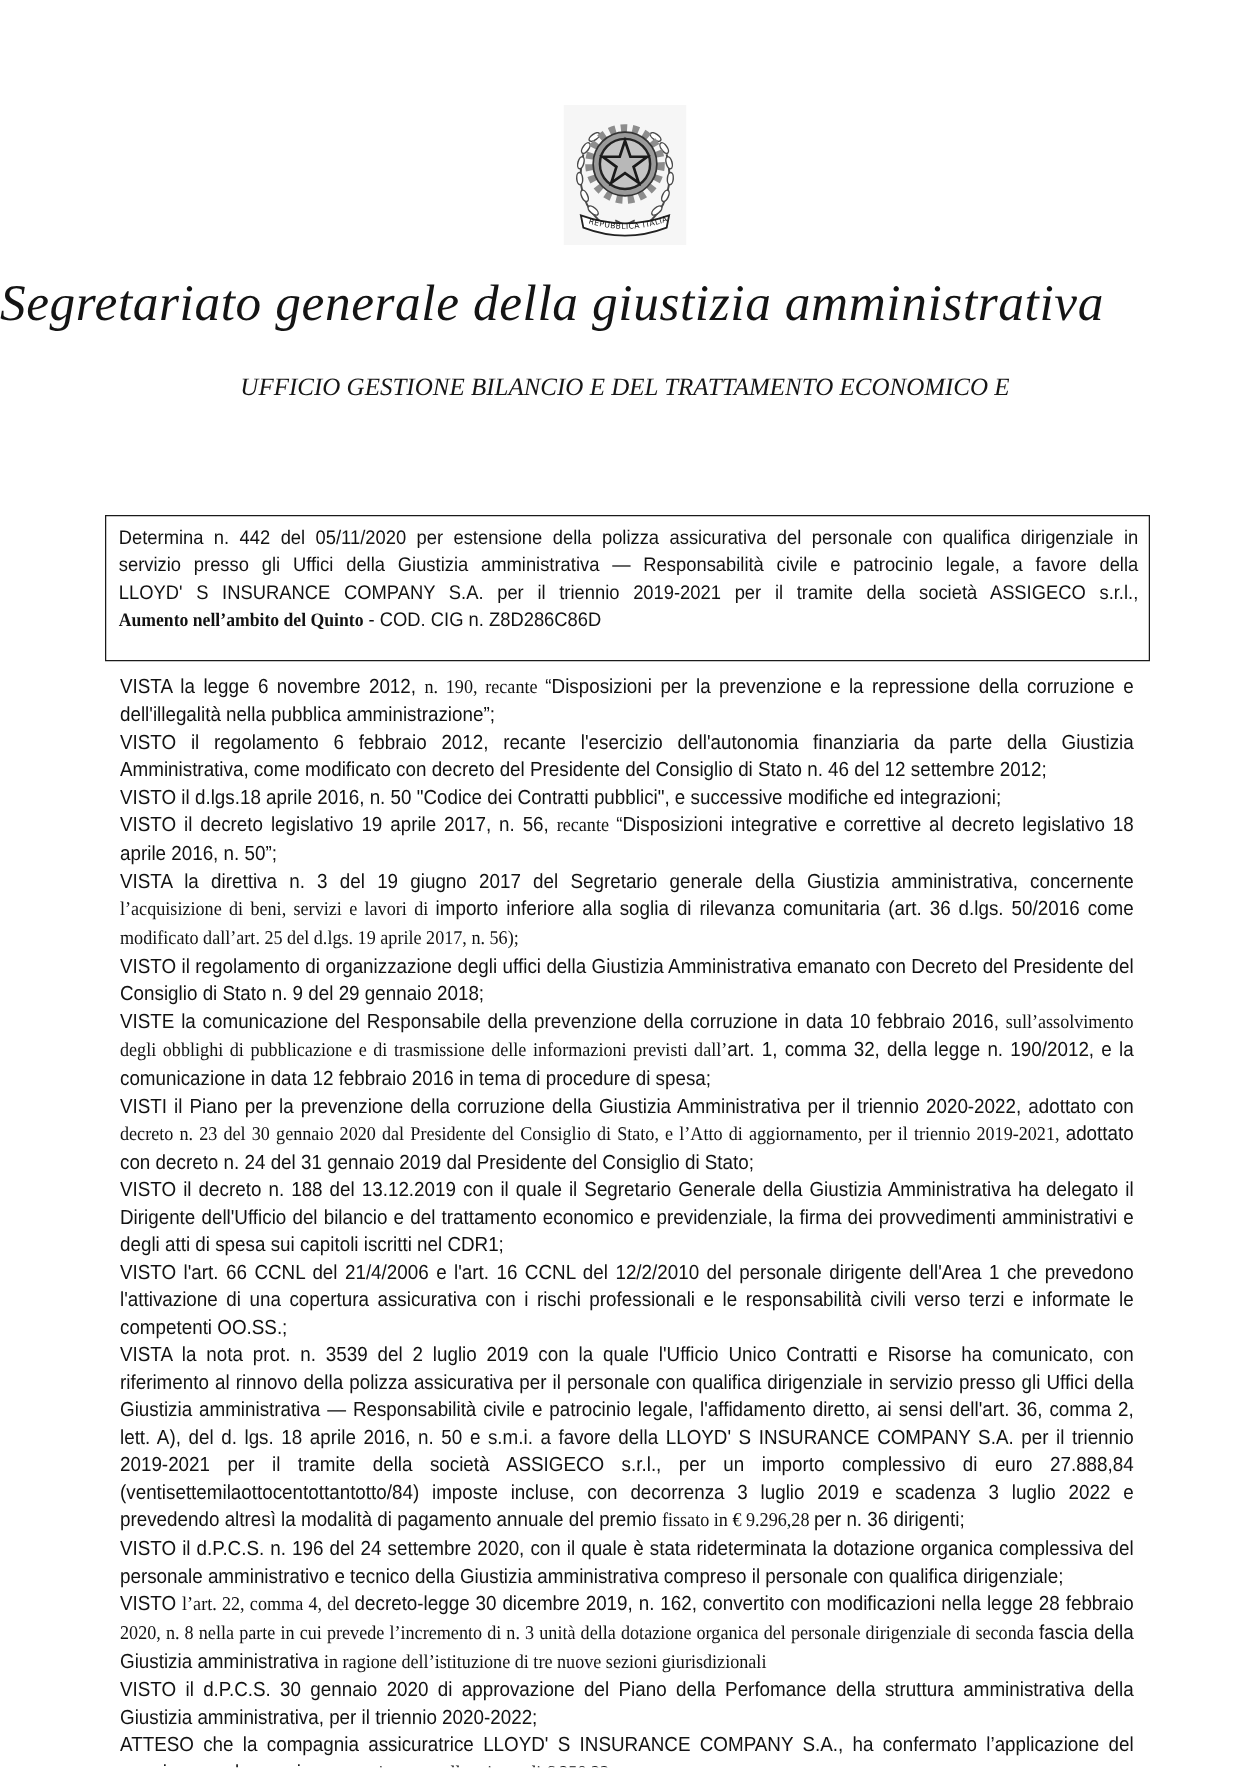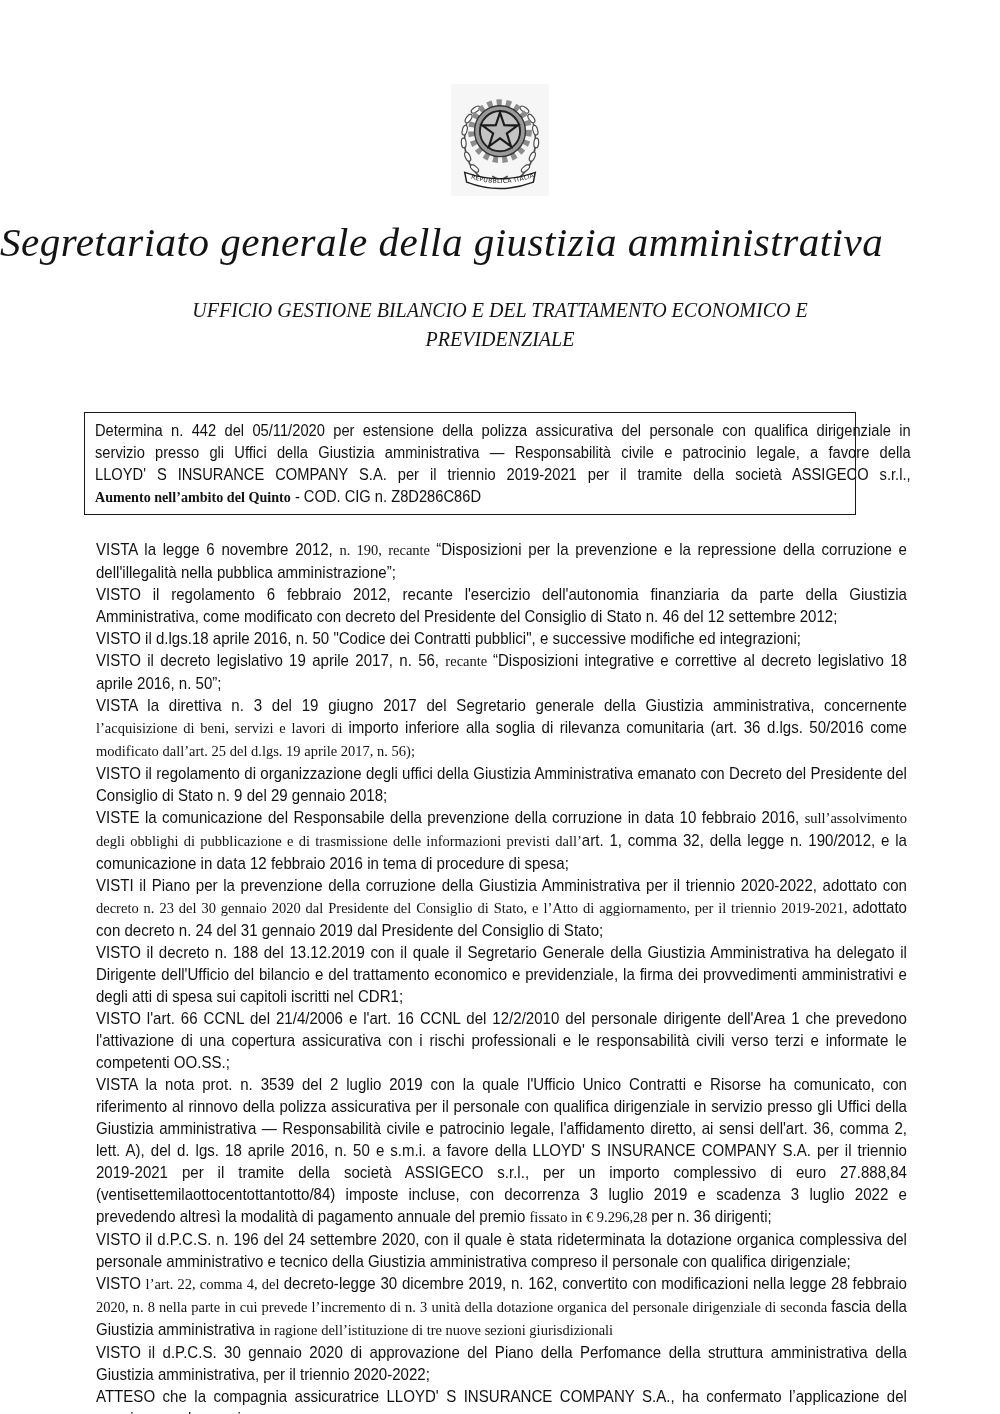--- a/index.html
+++ b/index.html
@@ -43,24 +43,24 @@
     font-family: "Liberation Serif", serif;
     font-style: italic;
     color: #161616;
   }
   .subtitle .sub1, .subtitle .sub2 { font-size: 20px; line-height: 29px; }
   .subtitle .sub3 { font-size: 17.5px; line-height: 26px; }
   .det-box {
     position: absolute;
     left: 84px;
     top: 412px;
-    width: 772px;
+    width: 836px;
     box-sizing: border-box;
     border: 1.5px solid #1a1a1a;
-    padding: 7px 10px 6px 10px;
+    padding: 7px 10px 20px 10px;
   }
   .box-inner {
     width: 877px;
     transform: scaleX(0.93);
     transform-origin: left top;
   }
   .box-line {
     font-size: 15.8px;
     line-height: 22px;
     text-align: justify;
@@ -127,21 +127,20 @@
           <textPath href="#bannerArc" startOffset="6%">REPUBBLICA ITALIANA</textPath>
         </text>
       </g>
     </svg>
   </div>
 
   <h1 class="doc-title">Segretariato generale della giustizia amministrativa</h1>
 
   <div class="subtitle">
     <div class="sub1">UFFICIO GESTIONE BILANCIO E DEL TRATTAMENTO ECONOMICO E</div>
-    <div class="sub2">PREVIDENZIALE</div>
   </div>
 
   <div class="det-box">
     <div class="box-inner">
         <div class="box-line"><span class="sans">Determina n. 442 del 05/11/2020 per estensione della polizza assicurativa del personale con qualifica dirigenziale in</span></div>
         <div class="box-line"><span class="sans">servizio presso gli Uffici della Giustizia amministrativa — Responsabilità civile e patrocinio legale, a favore della</span></div>
         <div class="box-line"><span class="sans">LLOYD' S INSURANCE COMPANY S.A. per il triennio 2019-2021 per il tramite della società ASSIGECO s.r.l.,</span></div>
         <div class="box-line no-fill"><span class="boldserif">Aumento nell’ambito del Quinto</span><span class="sans"> - COD. CIG n. Z8D286C86D</span></div>
       </div>
   </div>

